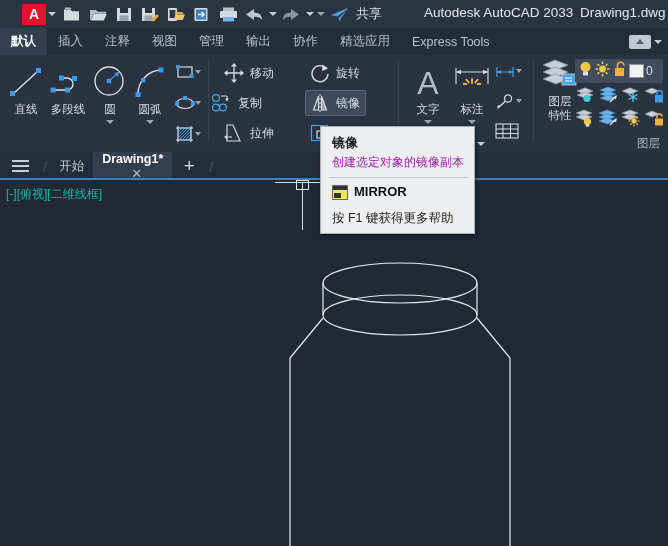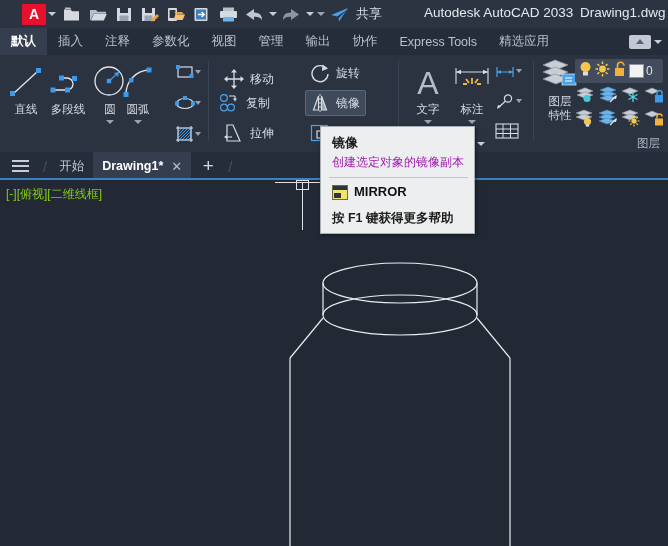--- a/index.html
+++ b/index.html
@@ -117,36 +117,36 @@
   }
   .ham { width: 40px; display: flex; align-items: center; justify-content: center; }
   .ham .bars { width: 17px; }
   .ham .bars span { display: block; height: 2px; background: #c8ccd4; margin: 3px 0; }
   .slash { color: #49515f; font-size: 15px; display: flex; align-items: center; padding: 0 3px; }
   .dtab {
     display: flex; align-items: center; padding: 0 9px;
     color: #c3c9d4; font-size: 12.5px; white-space: nowrap;
   }
   .dtab.active {
-    background: #353e4e; color: #ffffff; font-weight: bold;
+    background: #353e4e; color: #ffffff; font-weight: bold; flex-direction: column;
   }
   .dtab .x { margin-left: 8px; color: #b7bdc8; font-size: 13px; }
   .plus { width: 34px; display: flex; align-items: center; justify-content: center; color: #d3d8e0; font-size: 19px; }
   .doctabs-under {
     position: absolute; left: 0; top: 178px; width: 668px; height: 2px; background: #3d7fc1;
   }
 
   
   .canvas {
     position: absolute; left: 0; top: 180px; width: 668px; height: 366px;
     background: #222935; overflow: hidden;
   }
   .vp-label {
     position: absolute; left: 6px; top: 6px;
-    color: #84cc16; font-size: 12px; white-space: nowrap;
+    color: #14b8a6; font-size: 12px; white-space: nowrap;
   }
   .watermark {
     position: absolute; left: 8px; bottom: 10px;
     color: #c9ced7; font-size: 12.5px; white-space: nowrap;
   }
 
   
   .ch-h { position: absolute; left: 275px; top: 2px; width: 60px; height: 1px; background: #dfe3e9; }
   .ch-v { position: absolute; left: 302px; top: 2px; width: 1px; height: 48px; background: #dfe3e9; }
   .pickbox { position: absolute; left: 296px; top: 0px; width: 13px; height: 10px; border: 1px solid #dfe3e9; background: transparent; }
@@ -158,21 +158,21 @@
     box-shadow: 1px 1px 4px rgba(0,0,0,0.45);
     z-index: 40;
   }
   .tt-title { position: absolute; left: 11px; top: 7px; color: #1d1d1d; font-size: 13px; font-weight: bold; }
   .tt-desc { position: absolute; left: 11px; top: 27px; color: #a21caf; font-size: 12px; }
   .tt-rule { position: absolute; left: 8px; top: 50px; width: 139px; height: 1px; background: #c2c5ca; }
   .tt-cmd-ic { position: absolute; left: 11px; top: 58px; width: 16px; height: 15px; background: #f2e46a; border: 1px solid #6d6d3c; }
   .tt-cmd-ic .bar { position: absolute; left: 0; top: 0; width: 14px; height: 4px; background: #2f3540; }
   .tt-cmd-ic .blk { position: absolute; left: 1px; bottom: 1px; width: 7px; height: 5px; background: #2f3540; }
   .tt-cmd { position: absolute; left: 33px; top: 57px; color: #111; font-size: 13px; font-weight: bold; }
-  .tt-help { position: absolute; left: 11px; top: 83px; color: #1d1d1d; font-size: 12.5px; font-weight: bold; }
+  .tt-help { position: absolute; left: 11px; top: 83px; color: #1d1d1d; font-size: 12.5px; font-weight: normal; }
 </style>
 </head>
 <body>
 
 <div id="app">
 
   <div class="titlebar">
     <div class="app-logo">A</div>
     <div class="qcaret">
         <i class="caret-d"></i>
@@ -257,27 +257,26 @@
     </div>
 
     <div class="app-title">Autodesk AutoCAD 2033</div>
     <div class="doc-title">Drawing1.dwg</div>
   </div>
 
   <div class="tabbar">
     <div class="rtab active">默认</div>
     <div class="rtab">插入</div>
     <div class="rtab">注释</div>
-    <div class="rtab">参数化</div>
     <div class="rtab">视图</div>
     <div class="rtab">管理</div>
     <div class="rtab">输出</div>
     <div class="rtab">协作</div>
+    <div class="rtab">精选应用</div>
     <div class="rtab">Express Tools</div>
-    <div class="rtab">精选应用</div>
     <div class="tab-spacer"></div>
     <div class="tabbar-right">
       <div class="panel-min">
           <i class="tri-up"></i>
         </div>
       <i class="caret-d"></i>
     </div>
   </div>
 
   <div class="ribbon">
@@ -310,21 +309,21 @@
           <svg width="36" height="36" viewBox="0 0 36 36">
               <circle cx="17" cy="18" r="14" fill="none" stroke="#e2e6ec" stroke-width="1.3"></circle>
               <line x1="17" y1="18" x2="27" y2="9" stroke="#3d9ae8" stroke-width="1.2"></line>
               <path d="M27 9l-5 1 4 4z" fill="#3d9ae8"></path>
               <rect x="14.8" y="15.8" width="4.4" height="4.4" fill="#3d9ae8"></rect>
             </svg>
         </div>
         <div class="lb">圆</div>
         <i class="dd"></i>
       </div>
-      <div class="bigbtn" style="left:116px">
+      <div class="bigbtn" style="left:128px">
         <div class="ic">
           <svg width="36" height="34" viewBox="0 0 36 34">
               <path d="M6 30A24 24 0 0 1 29 5" fill="none" stroke="#e2e6ec" stroke-width="1.3"></path>
               <rect x="3.5" y="27" width="5" height="5" fill="#3d9ae8"></rect>
               <rect x="26.5" y="2.5" width="5" height="5" fill="#3d9ae8"></rect>
               <rect x="9" y="13" width="4.4" height="4.4" fill="#3d9ae8"></rect>
             </svg>
         </div>
         <div class="lb">圆弧</div>
         <i class="dd"></i>
@@ -359,39 +358,39 @@
             <rect x="4" y="4" width="13" height="12" fill="url(#hp)" stroke="#3d9ae8" stroke-width="0.8"></rect>
             <path d="M2 4h17M2 16h17M4 2v16M17 2v16" stroke="#d7dbe3" stroke-width="1.1"></path>
           </svg>
       </div>
       <i class="mini-dd" style="position:absolute;left:195px;top:77px"></i>
 
       <div class="panel-sep" style="left:208px"></div>
     </div>
 
     <div class="ribbon-panel" style="left:210px;width:190px">
-      <div class="smallbtn" style="left:12px;top:11px">
+      <div class="smallbtn" style="left:12px;top:5px">
         <div class="sic">
           <svg width="20" height="20" viewBox="0 0 20 20">
               <path d="M10 1v18M1 10h18" stroke="#d7dbe3" stroke-width="1.3"></path>
               <path d="M10 0l3 3.5h-6zM10 20l3-3.5h-6zM0 10l3.5-3v6zM20 10l-3.5-3v6z" fill="#d7dbe3"></path>
             </svg>
         </div>
         <span class="slb">移动</span>
       </div>
       <div class="smallbtn" style="left:98px;top:5px">
         <div class="sic">
           <svg width="20" height="20" viewBox="0 0 20 20">
               <path d="M16.5 6A8 8 0 1 0 18 11" fill="none" stroke="#d7dbe3" stroke-width="1.4"></path>
               <path d="M12.5 1.5L18 5.5l-6 2.5z" fill="#d7dbe3"></path>
             </svg>
         </div>
         <span class="slb">旋转</span>
       </div>
-      <div class="smallbtn" style="left:8px;top:35px">
+      <div class="smallbtn" style="left:0;top:35px">
         <div class="sic">
           <svg width="22" height="20" viewBox="0 0 22 20">
               <circle cx="5" cy="5" r="3.4" fill="none" stroke="#4aa3ea" stroke-width="1.2"></circle>
               <circle cx="5" cy="14.5" r="3.4" fill="none" stroke="#4aa3ea" stroke-width="1.2"></circle>
               <circle cx="12" cy="14.5" r="3.4" fill="none" stroke="#4aa3ea" stroke-width="1.2"></circle>
               <path d="M10 3h6M16 3v4" stroke="#d7dbe3" stroke-width="1.1" fill="none"></path>
               <path d="M16 8.5l-2-3h4z" fill="#d7dbe3"></path>
             </svg>
         </div>
         <span class="slb">复制</span>

